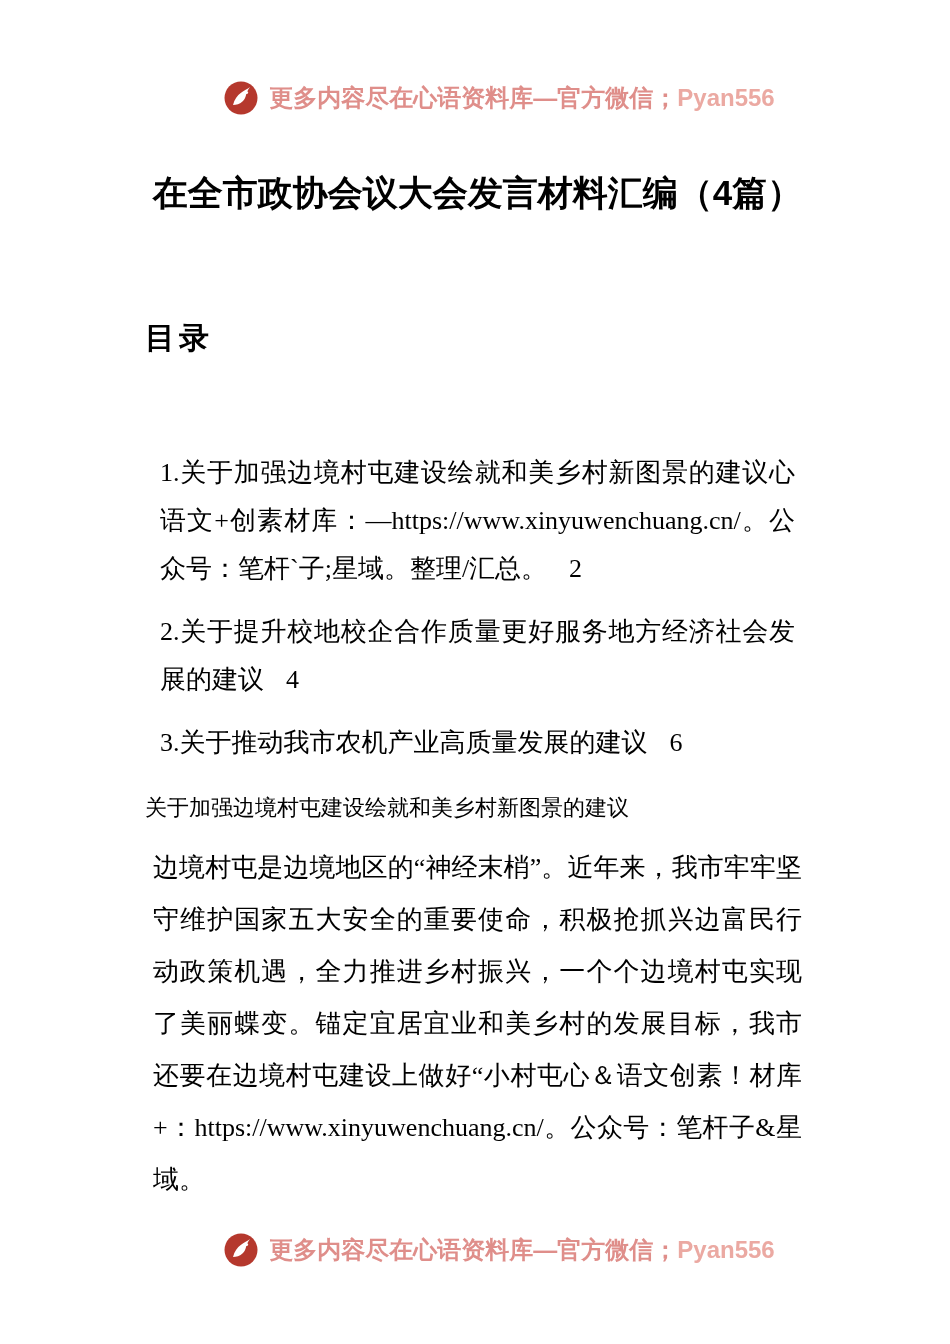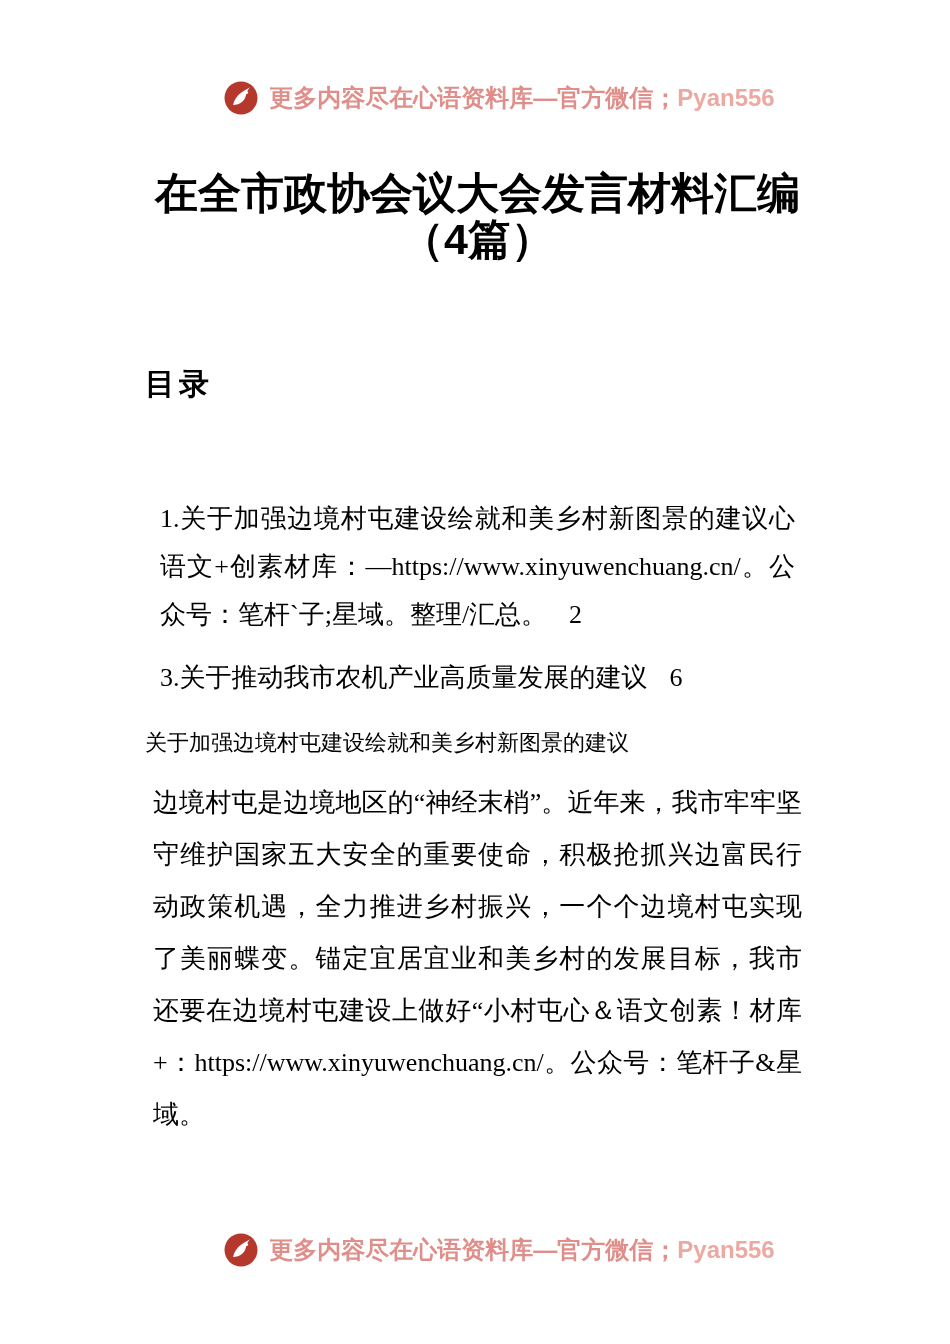--- a/index.html
+++ b/index.html
@@ -41,21 +41,21 @@
     width: 36px;
     height: 36px;
     flex: 0 0 auto;
   }
   .brand .brand-prefix { color: #df8e8a; }
   .brand .brand-account { color: #eba9a2; }
 
   .doc-title {
     margin: 0;
     font-family: "Liberation Sans", "DejaVu Sans", sans-serif;
-    font-size: 43px;
+    font-size: 35px;
     font-weight: bold;
     text-align: center;
     line-height: 46px;
     color: #000000;
   }
   .toc-heading {
     margin: 102px 0 0 0;
     font-family: "Liberation Sans", "DejaVu Sans", sans-serif;
     font-size: 30px;
     font-weight: bold;
@@ -107,20 +107,21 @@
       <span class="brand-prefix">更多内容尽在心语资料库—官方微信；</span><span class="brand-account">Pyan556</span>
     </span>
   </div>
 
   <h1 class="doc-title">在全市政协会议大会发言材料汇编（4篇）</h1>
 
   <h2 class="toc-heading">目录</h2>
 
   <div class="toc">
     <p class="toc-item"><span>1.关于加强边境村屯建设绘就和美乡村新图景的建议心语文+创素材库：—https://www.xinyuwenchuang.cn/。公众号：笔杆`子;星域。整理/汇总。</span><span class="pg">2</span></p>
+    <p class="toc-item"><span>2.关于提升校地校企合作质量更好服务地方经济社会发展的建议</span><span class="pg">4</span></p>
     <p class="toc-item"><span>3.关于推动我市农机产业高质量发展的建议</span><span class="pg">6</span></p>
   </div>
 
   <p class="section-heading">关于加强边境村屯建设绘就和美乡村新图景的建议</p>
   <p class="body-text">边境村屯是边境地区的“神经末梢”。近年来，我市牢牢坚守维护国家五大安全的重要使命，积极抢抓兴边富民行动政策机遇，全力推进乡村振兴，一个个边境村屯实现了美丽蝶变。锚定宜居宜业和美乡村的发展目标，我市还要在边境村屯建设上做好“小村屯心＆语文创素！材库+：https://www.xinyuwenchuang.cn/。公众号：笔杆子&amp;星域。</p>
 
   <div class="brand footer">
     <span class="logo">
       <svg width="36" height="36" viewBox="0 0 36 36" aria-hidden="true">
         <circle cx="18" cy="18" r="16.5" fill="#b5382d"></circle>

